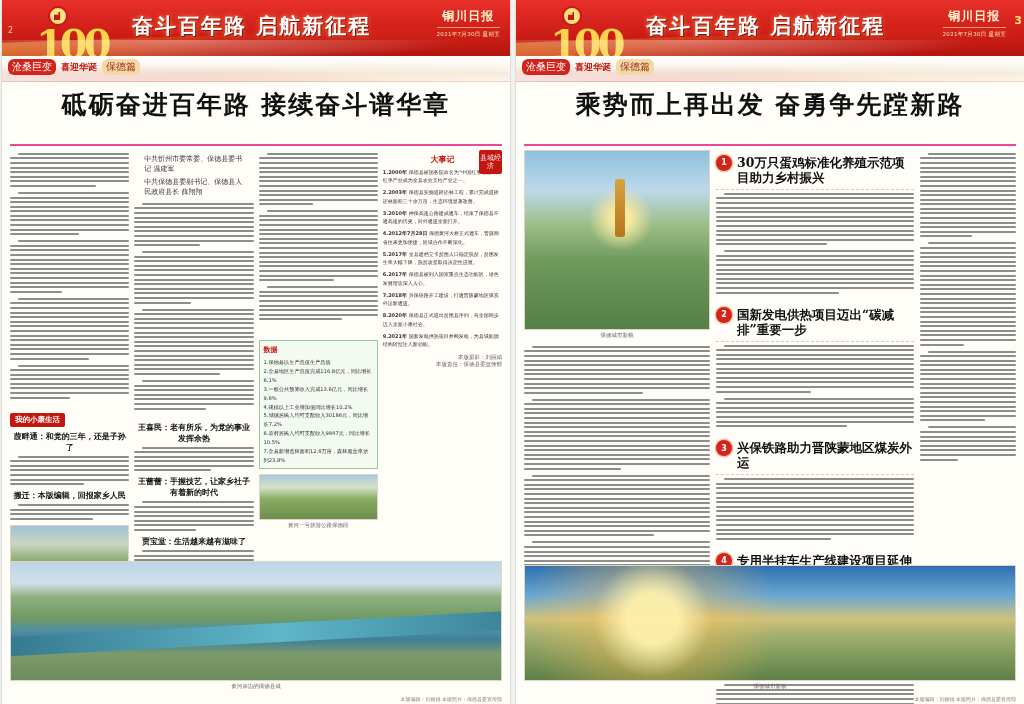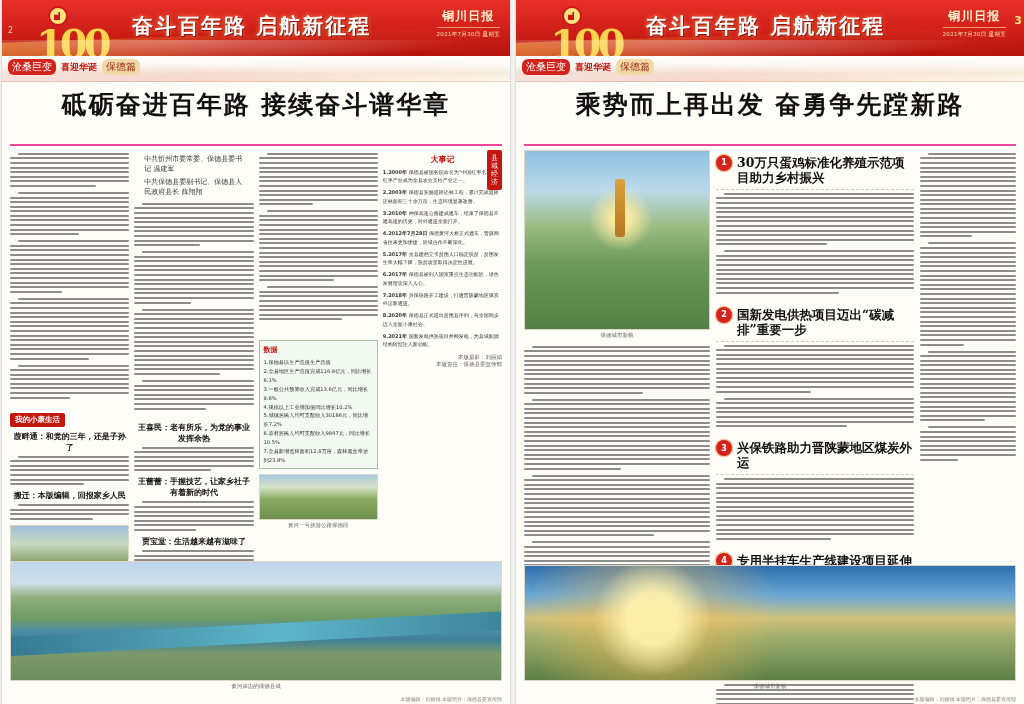--- a/index.html
+++ b/index.html
@@ -155,21 +155,21 @@
   }
   .mini-title.red { color: #c3160f; text-align: center; }
 
   
   .lp-cols {
     display: flex; gap: 5px; padding: 4px 8px 0;
   }
   .lp-col { flex: 1; }
   .sidetab {
     position: absolute; right: 8px; top: 150px;
-    width: 15px; padding: 4px 1px;
+    width: 23px; padding: 4px 1px;
     background: #c3160f; color: #fff;
     font-size: 7px; text-align: center; line-height: 1.15;
     border-radius: 2px;
   }
   .boxed {
     border: 1px solid #cfc7b8; background: #fffef9;
     padding: 4px; margin-top: 12px;
   }
   .boxed.green { border-color: #9ec79a; background: #f3faf1; }
   .box-head {

